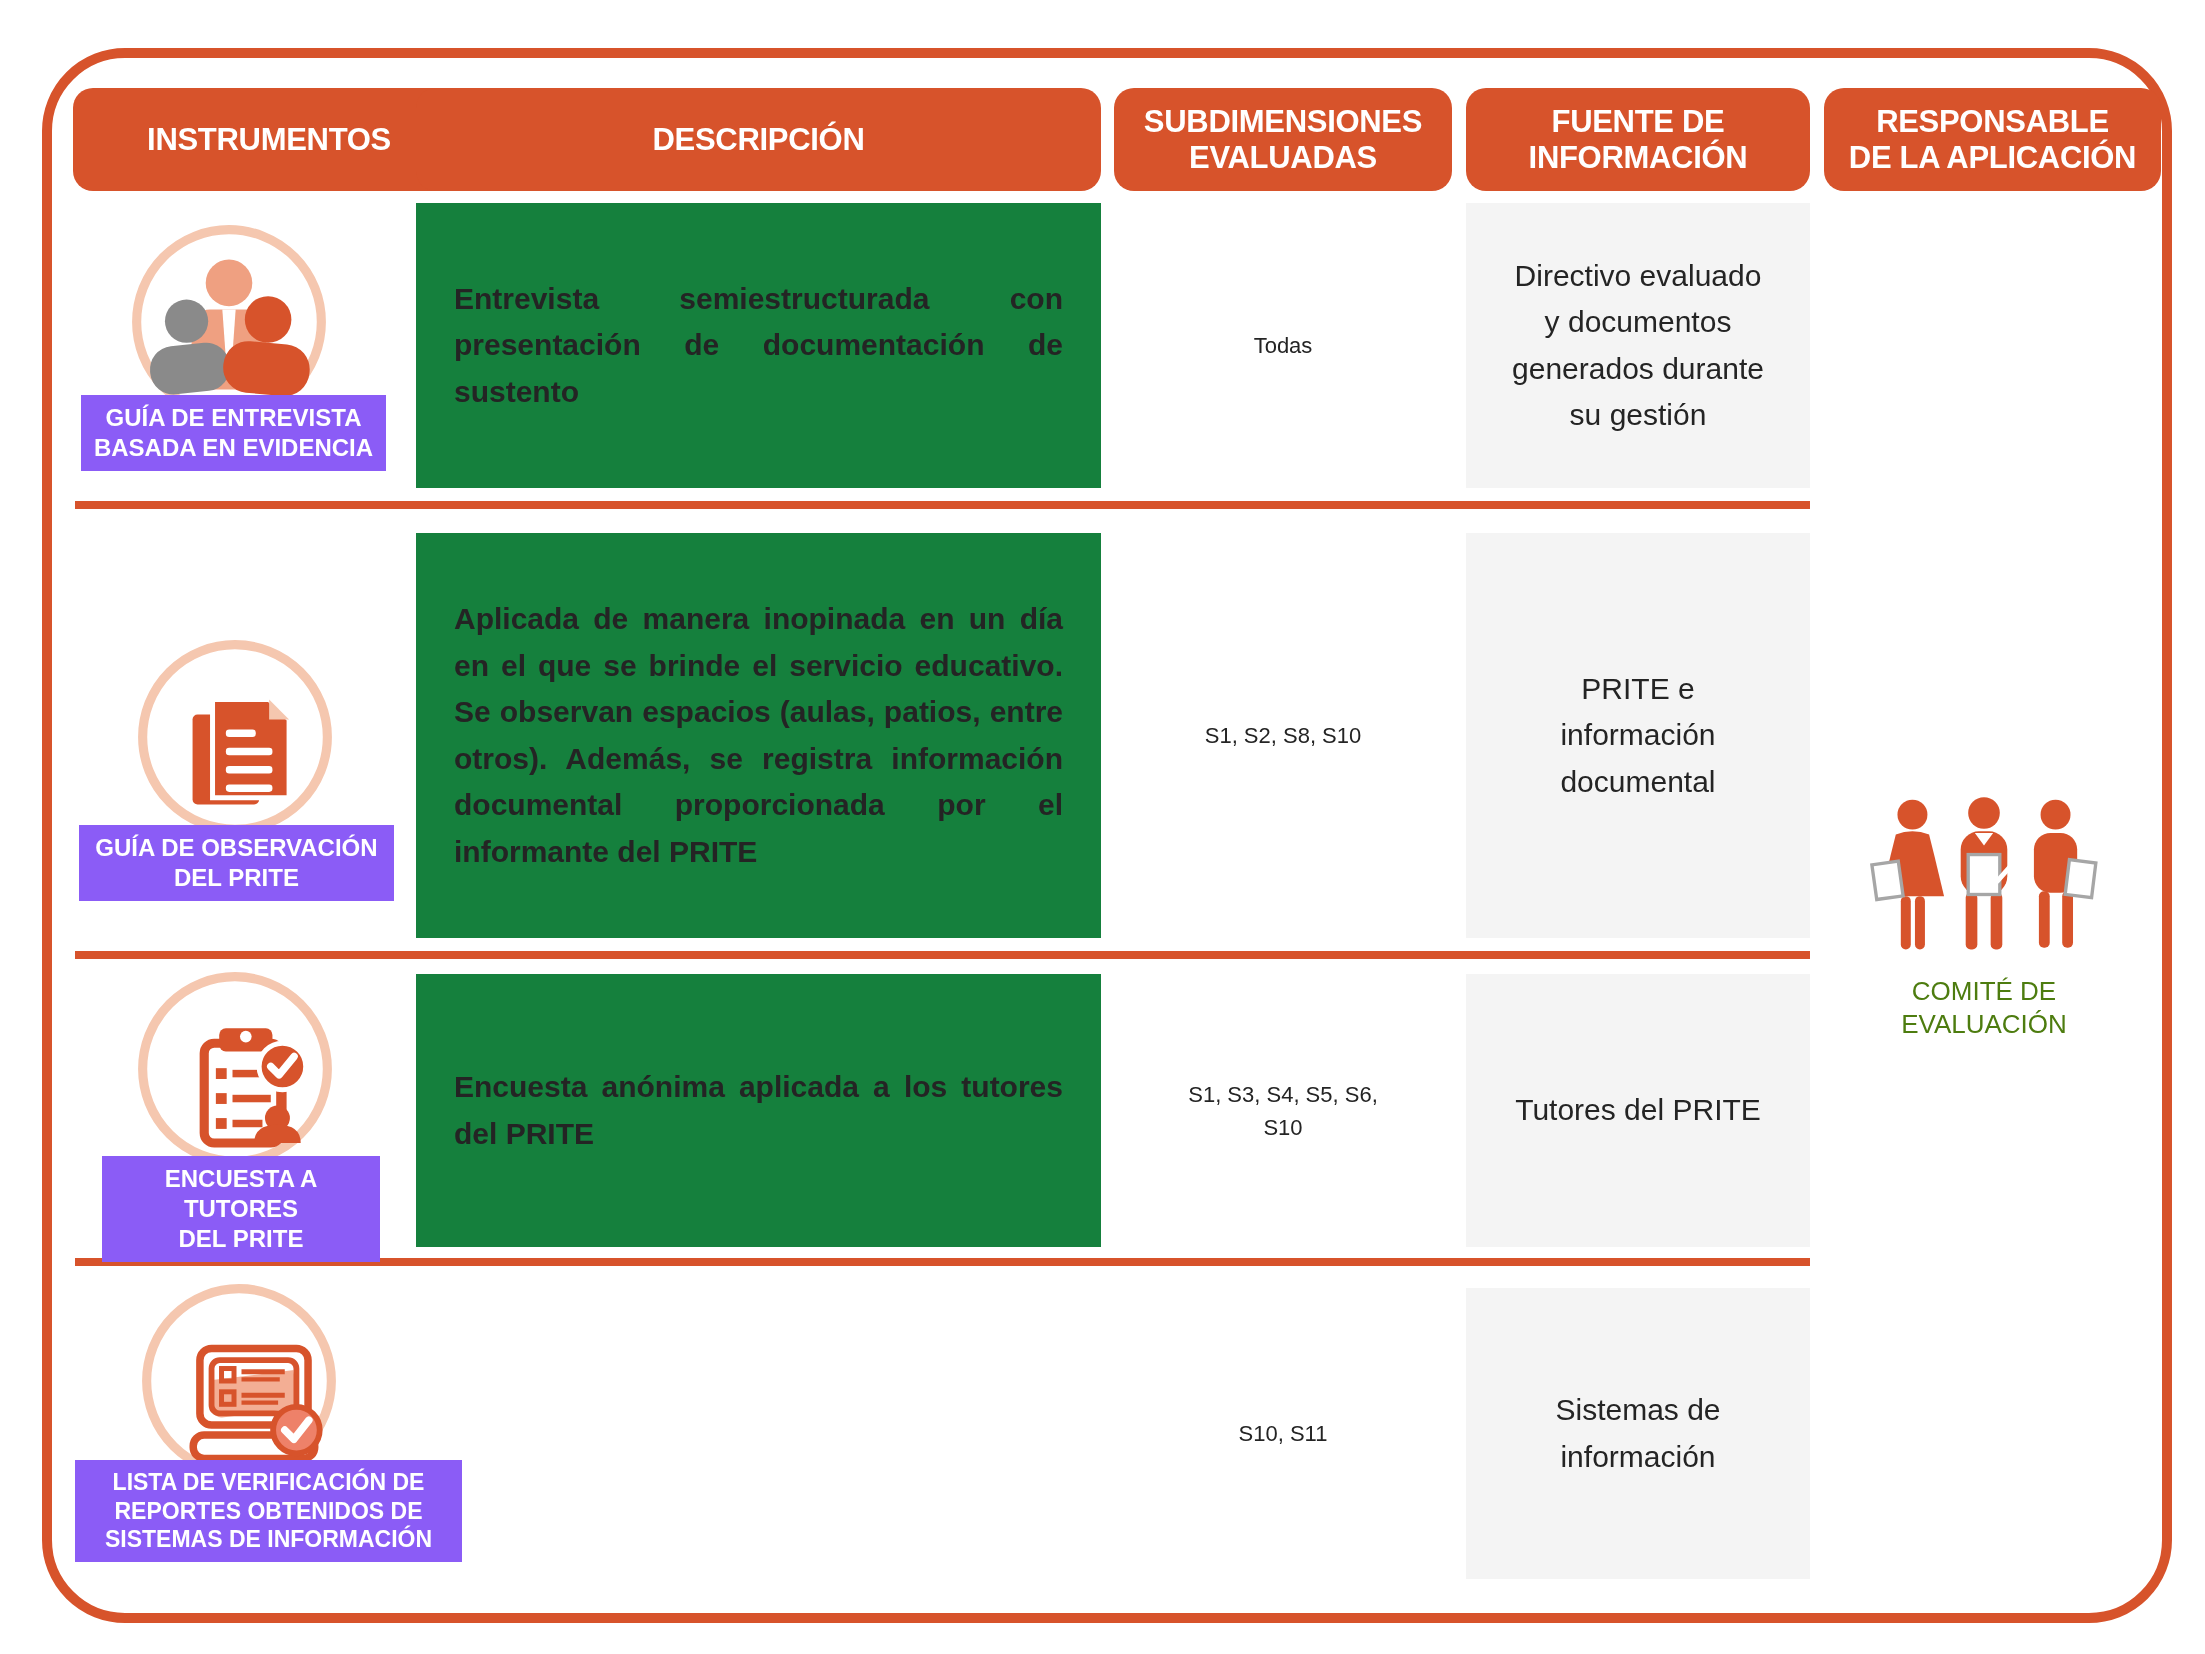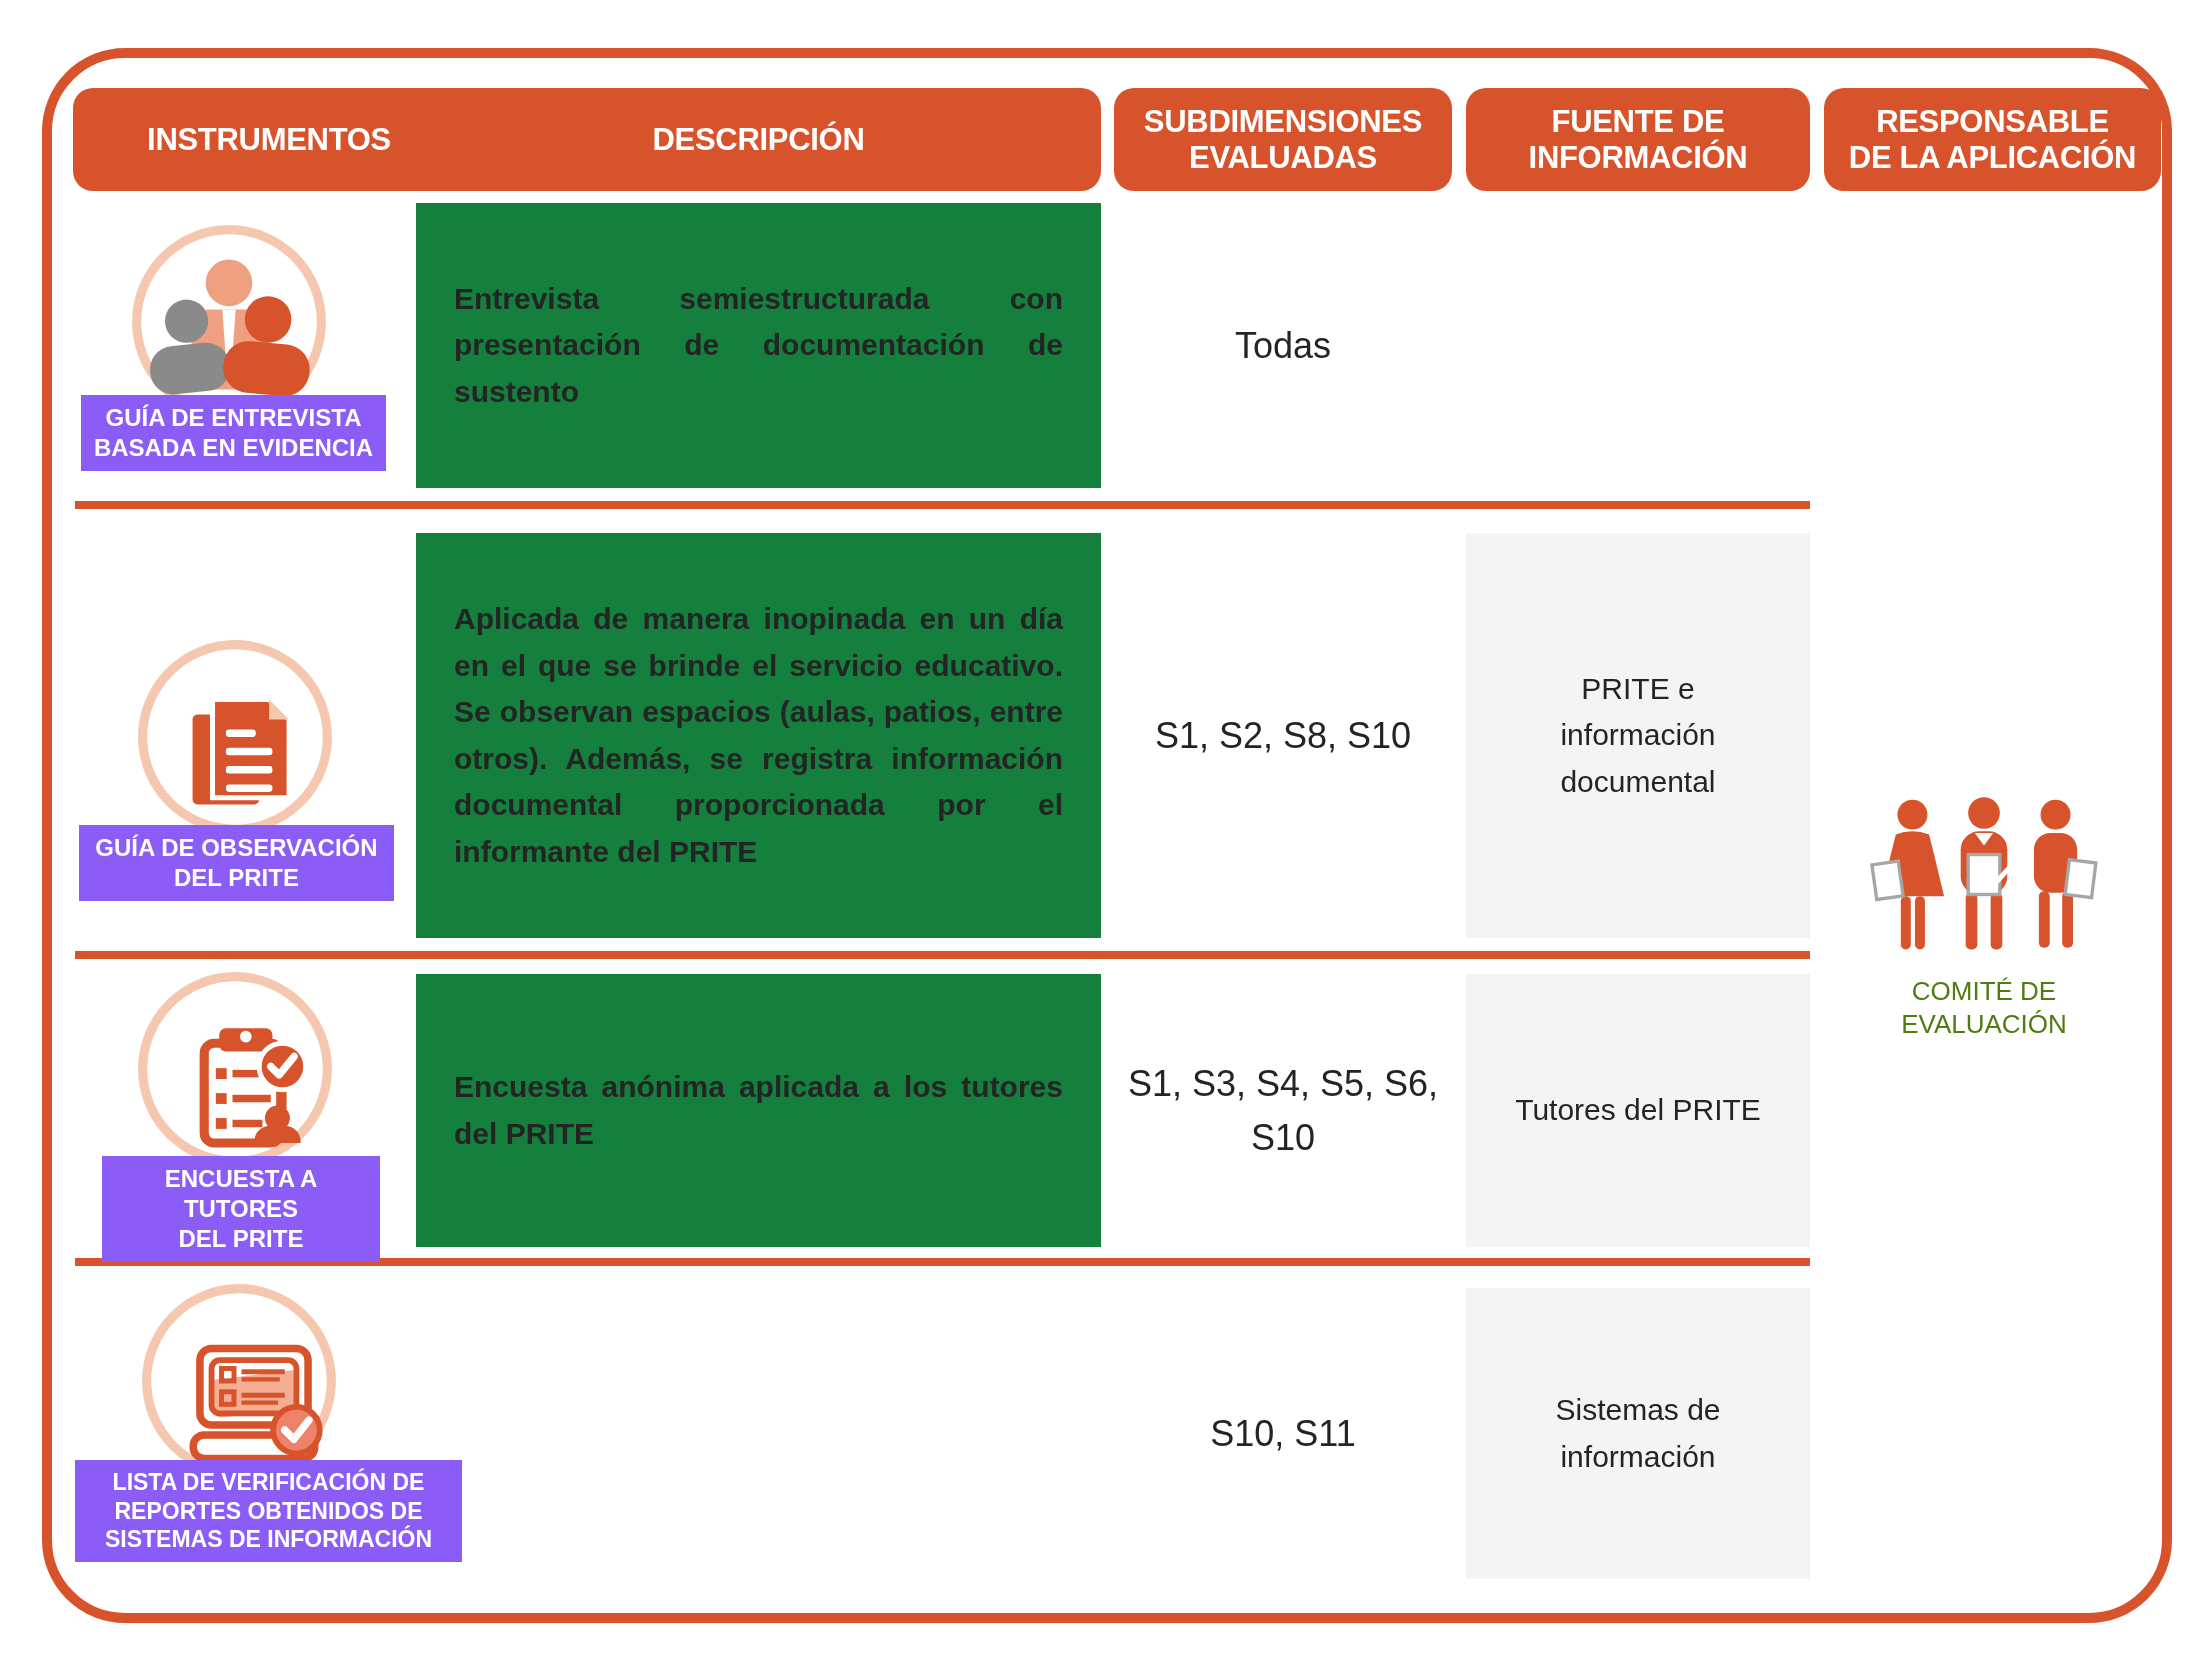--- a/index.html
+++ b/index.html
@@ -37,21 +37,21 @@
     display:flex;align-items:center;font-weight:bold;
   }
   .desc-cell p{
     margin:0;padding:0 38px;width:100%;
     font-size:30px;line-height:1.55;color:#242424;
     text-align:justify;
   }
   .subdim-cell{
     left:1114px;width:338px;
     display:flex;align-items:center;justify-content:center;
-    font-size:36px;line-height:1.5;color:#242424;text-align:center;
+    font-size:22px;line-height:1.5;color:#242424;text-align:center;
     white-space:pre-line;
   }
   .source-cell{
     left:1466px;width:344px;background:#F4F4F4;
     display:flex;align-items:center;justify-content:center;
     font-size:30px;line-height:1.55;color:#242424;text-align:center;
     white-space:pre-line;
   }
   .r1{top:203px;height:285px;}
   .r2{top:533px;height:405px;}
@@ -117,20 +117,24 @@
       <rect x="118" y="150" width="104" height="62" rx="30" transform="rotate(5 170 181)"></rect>
     </g>
   </svg>
   <div class="inst-label lab-1">GUÍA DE ENTREVISTA
 BASADA EN EVIDENCIA</div>
 
   <div class="cell desc-cell r1">
     <p>Entrevista semiestructurada con presentación de documentación de sustento</p>
   </div>
   <div class="cell subdim-cell r1">Todas</div>
+  <div class="cell source-cell r1">Directivo evaluado
+y documentos
+generados durante
+su gestión</div>
 
   <div class="divider d1"></div>
 
   <svg class="inst-icon" style="left:131px;top:633px;" width="208" height="208" viewBox="0 0 250 250">
     <circle cx="125" cy="125" r="111" fill="#ffffff" stroke="#F5C7AF" stroke-width="11"></circle>
     <rect x="74" y="98" width="80" height="108" rx="6" fill="#D7532B"></rect>
     <path d="M98,80 L166,80 L190,104 L190,198 L98,198 Z" fill="#D7532B" stroke="#ffffff" stroke-width="6"></path>
     <polygon points="166,80 166,104 190,104" fill="#F5C7AF"></polygon>
     <g fill="#ffffff">
       <rect x="114" y="116" width="36" height="9" rx="4"></rect>

